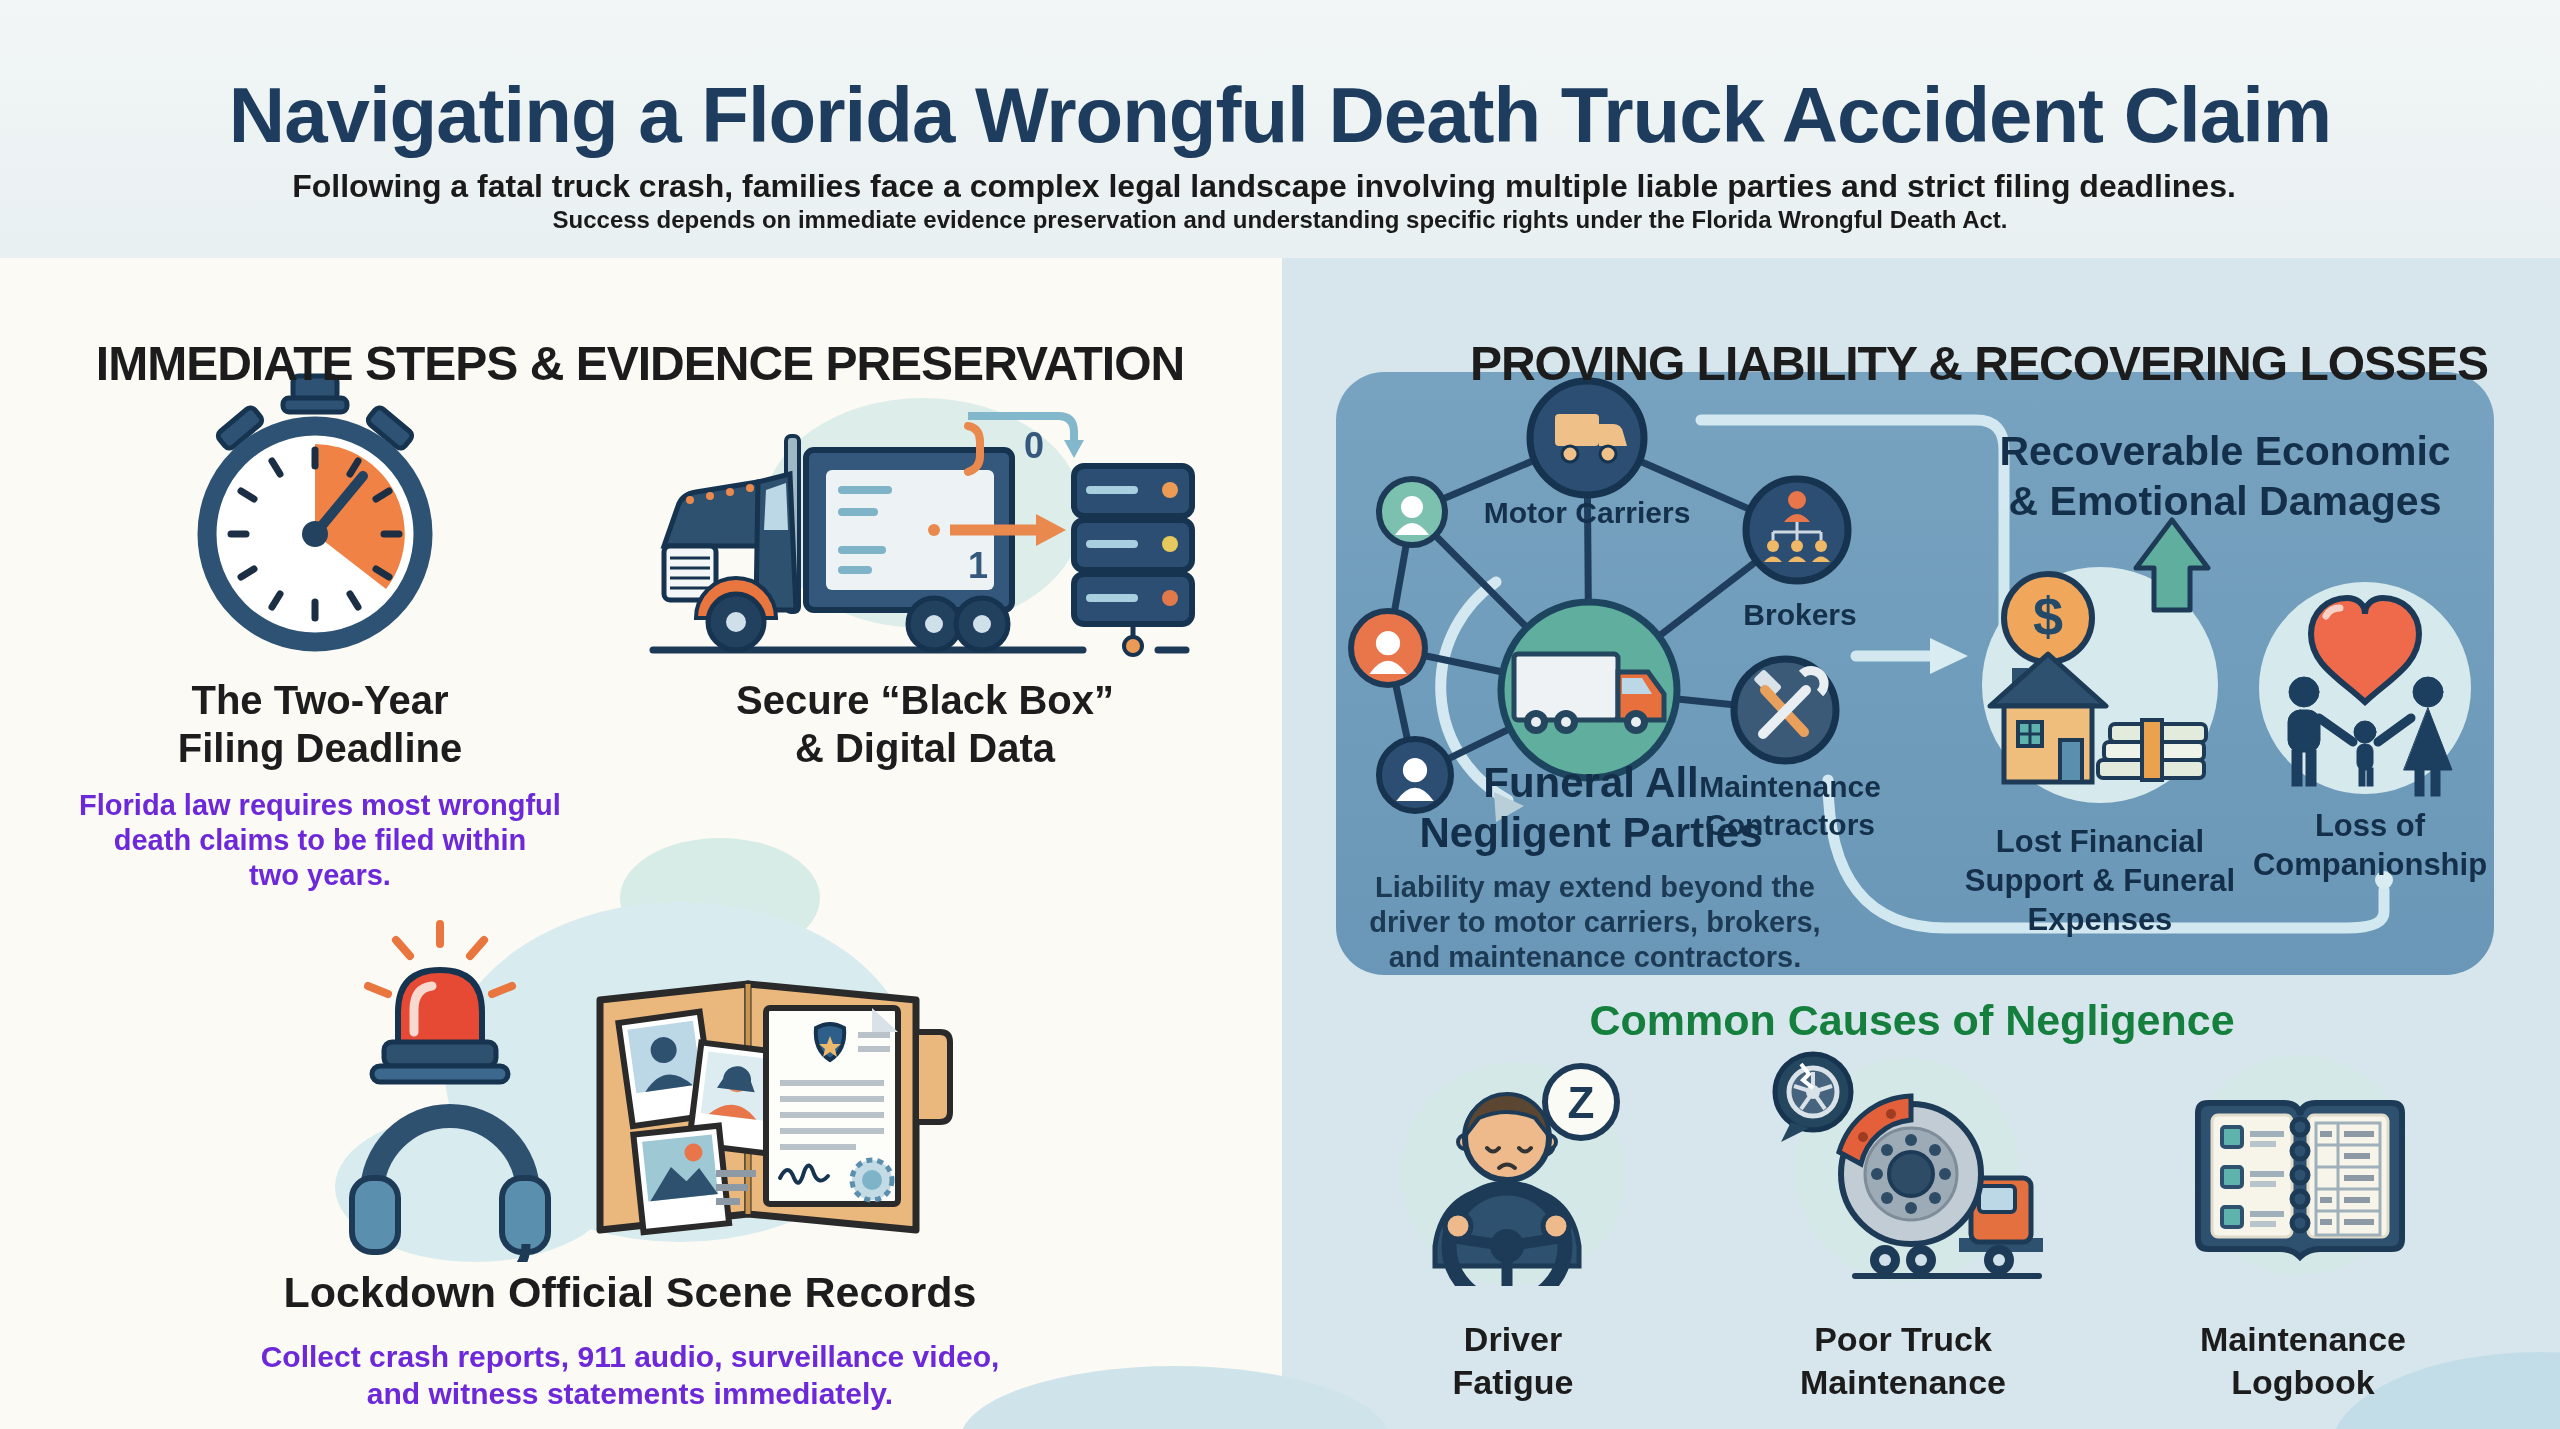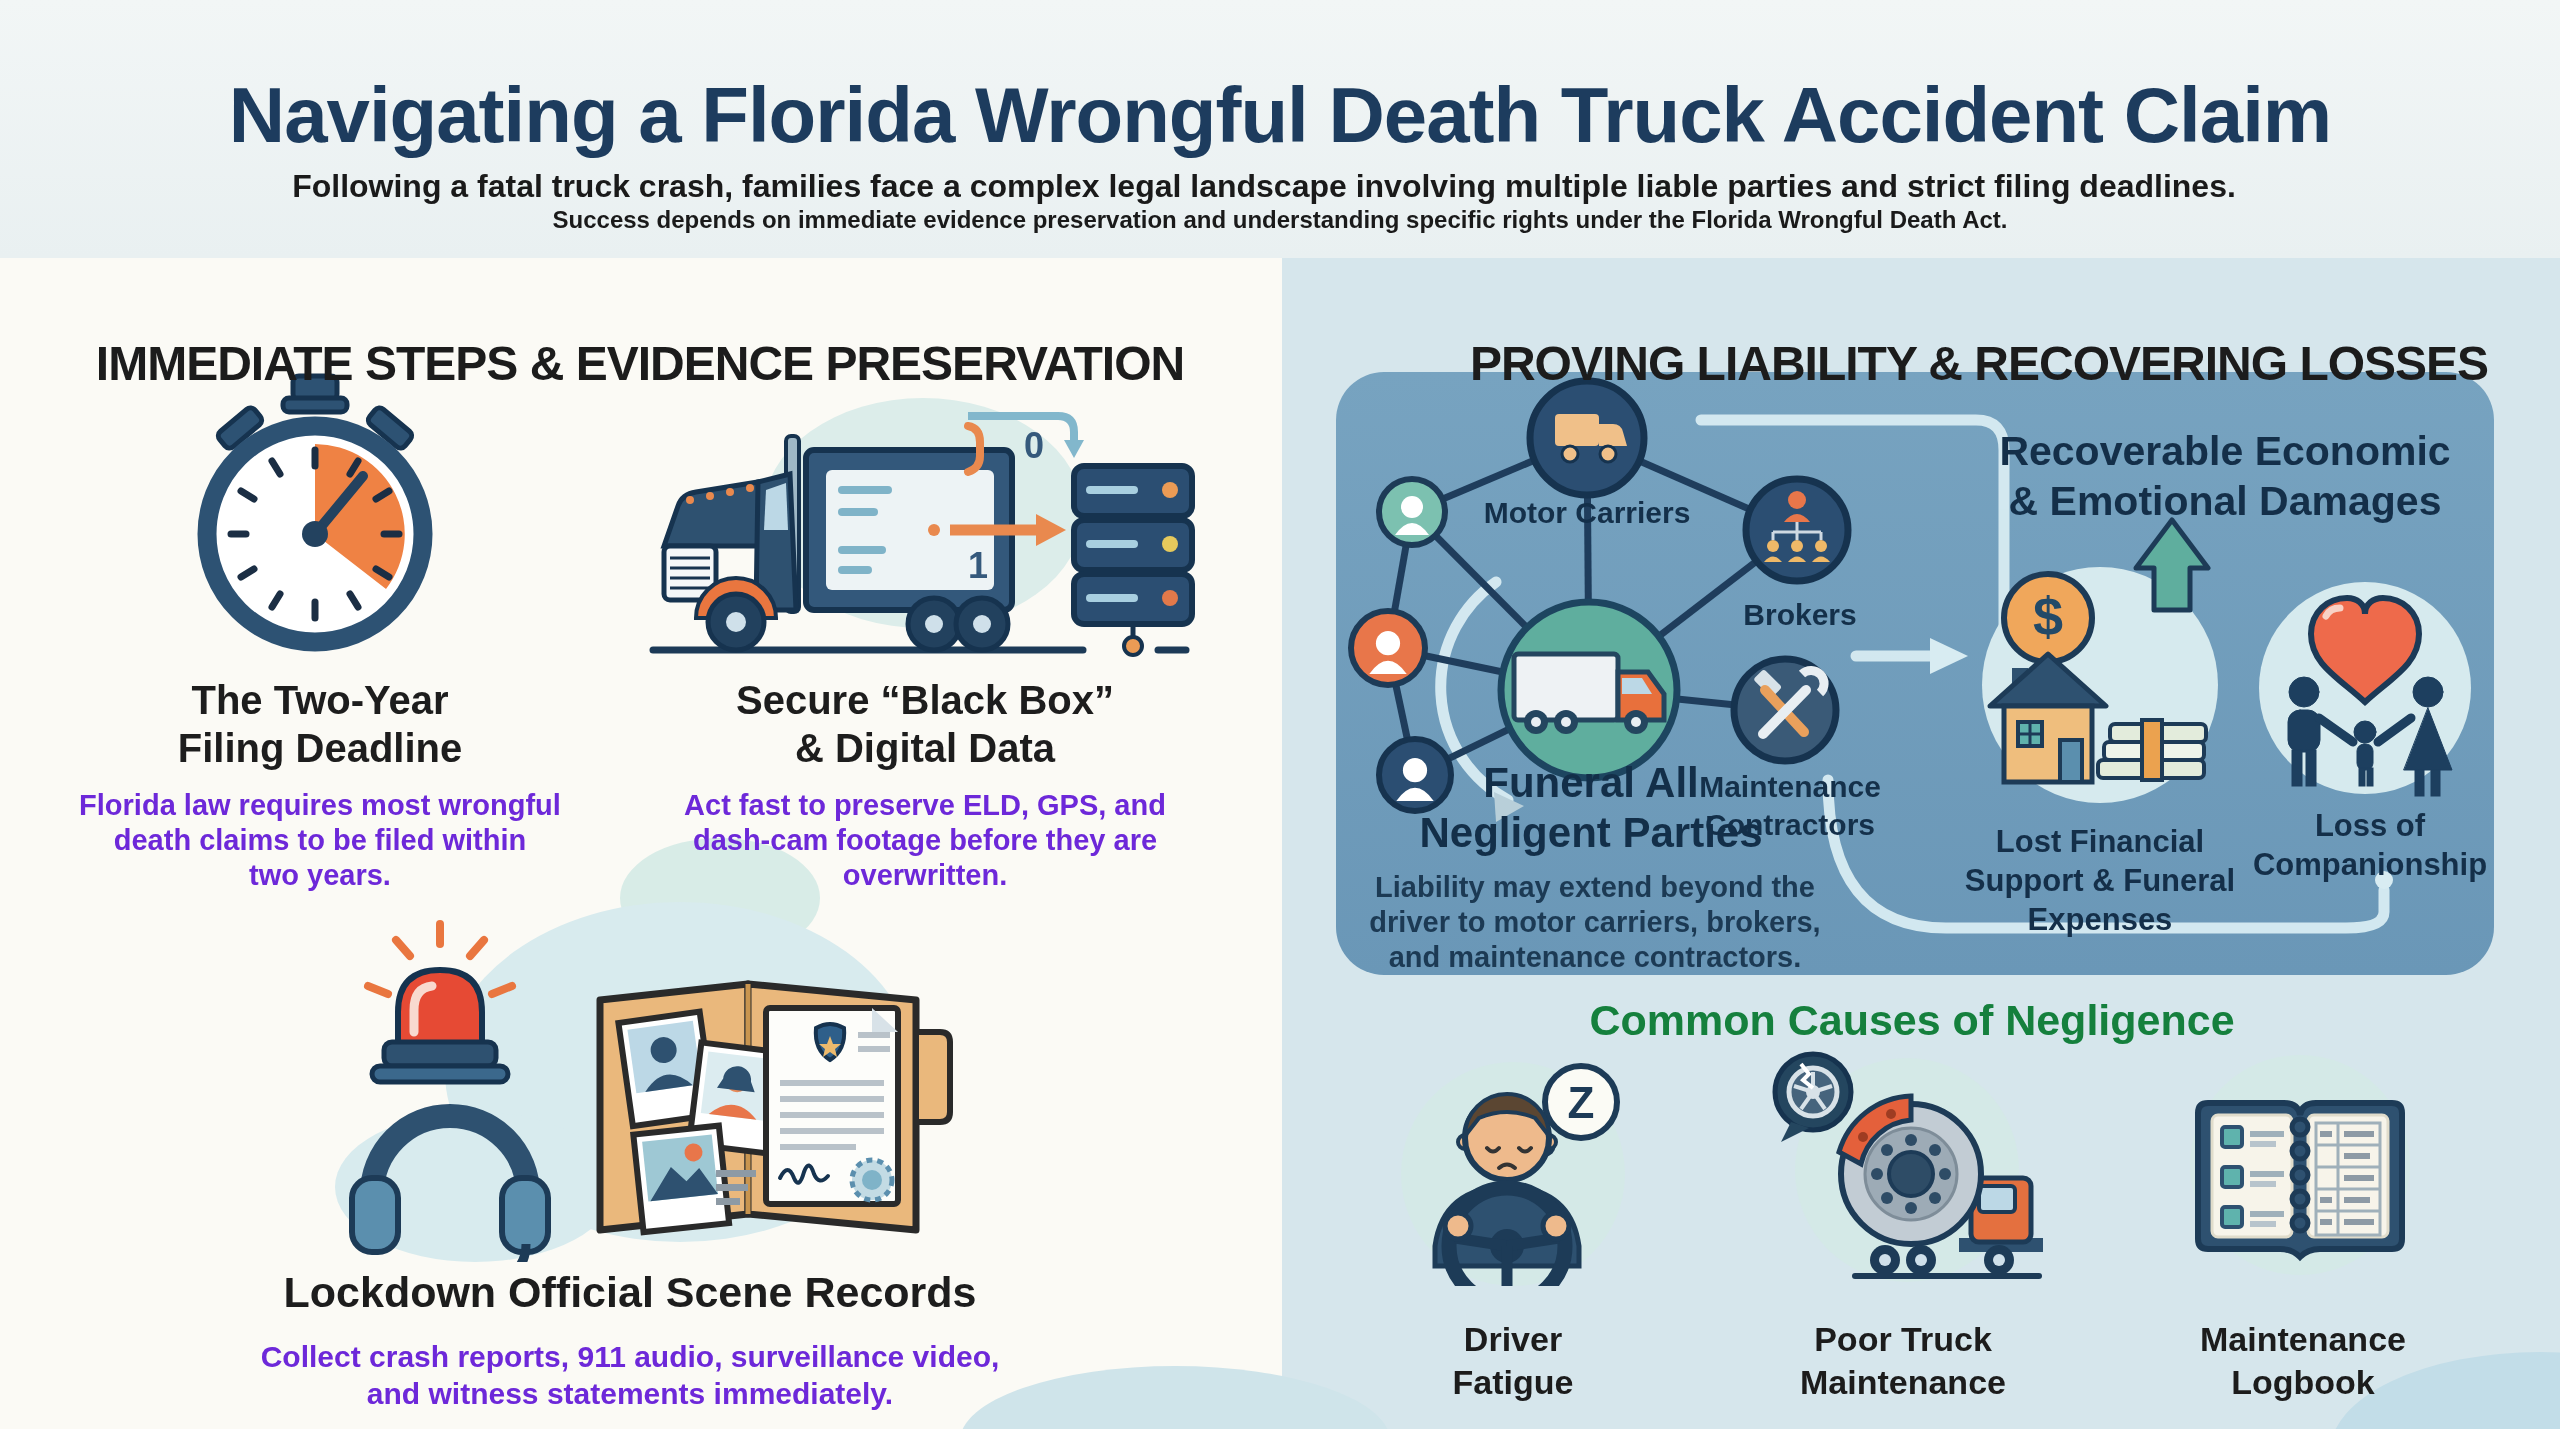--- a/index.html
+++ b/index.html
@@ -176,23 +176,20 @@
     <circle cx="344" cy="246" r="9" fill="#cfe0ea"></circle>
   </svg>
 
   <div class="abs tc card-title ml t1">The Two-Year
 Filing Deadline</div>
   <div class="abs tc card-body ml b1">Florida law requires most wrongful
 death claims to be filed within
 two years.</div>
   <div class="abs tc card-title ml t2">Secure “Black Box”
 &amp; Digital Data</div>
-  <div class="abs tc card-body ml b2">Act fast to preserve ELD, GPS, and
-dash-cam footage before they are
-overwritten.</div>
 
   <svg class="abs icon records" viewBox="0 0 690 380">
     <ellipse cx="400" cy="190" rx="235" ry="170" fill="#d8ebee"></ellipse>
     <ellipse cx="195" cy="305" rx="140" ry="75" fill="#d8ebee"></ellipse>
     <g>
       <g stroke="#e9763f" stroke-width="8" stroke-linecap="round">
         <line x1="160" y1="42" x2="160" y2="62"></line>
           <line x1="116" y1="58" x2="130" y2="74"></line>
         <line x1="204" y1="58" x2="190" y2="74"></line>
           <line x1="88" y1="104" x2="108" y2="112"></line>

